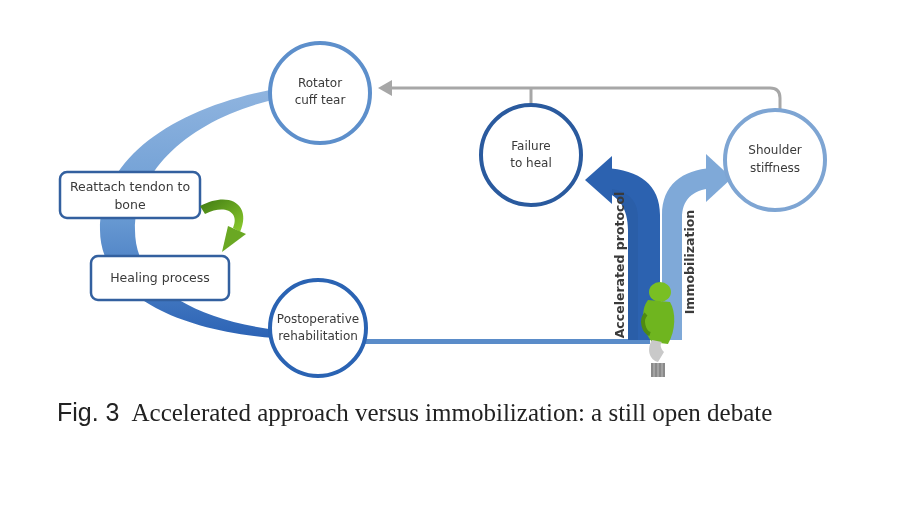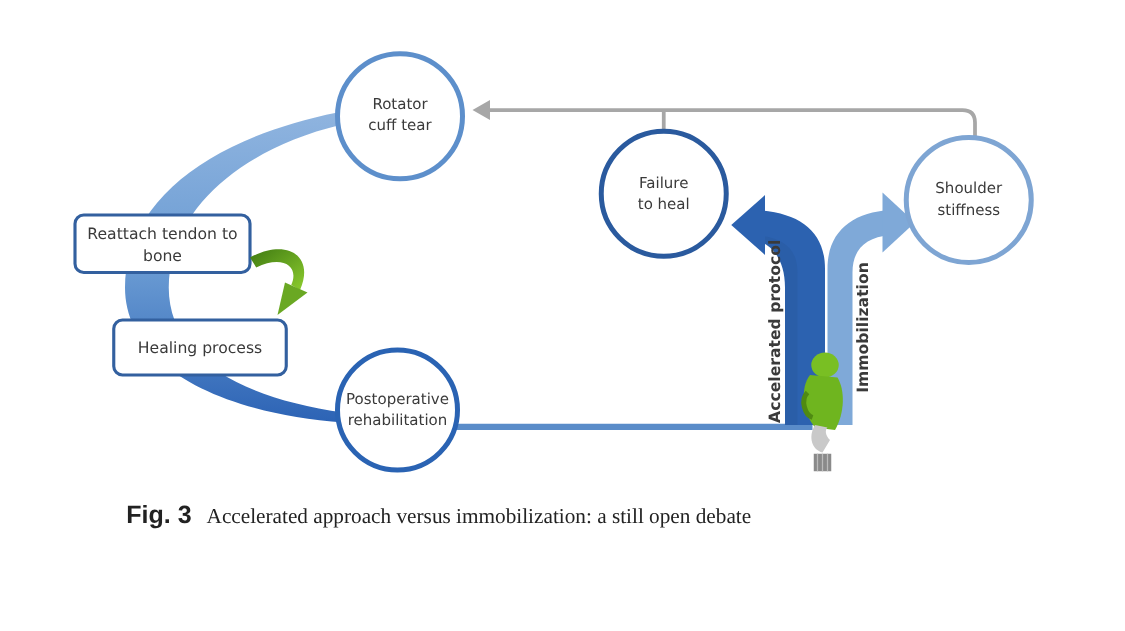--- a/index.html
+++ b/index.html
@@ -2,22 +2,22 @@
 <html><head>
 <meta charset="utf-8">
 <style>
   html, body { margin: 0; padding: 0; background: #ffffff; }
   body { width: 900px; height: 505px; position: relative; overflow: hidden; font-family: "Liberation Sans", sans-serif; }
   svg.diagram { position: absolute; left: 0; top: 0; }
   .node-text { font-family: "DejaVu Sans", sans-serif; font-size: 12px; fill: #3a3a3a; }
   .box-text { font-family: "DejaVu Sans", sans-serif; font-size: 12.5px; fill: #3a3a3a; }
   .vert-text { font-family: "DejaVu Sans", sans-serif; font-size: 12.5px; font-weight: bold; fill: #3a3a3a; }
   .caption { position: absolute; left: 57px; top: 398px; font-size: 22px; color: #222; white-space: nowrap; }
-  .caption .fig { font-family: "Liberation Sans", sans-serif; font-weight: bold; font-size: 20px; margin-right: 12px; margin-left: 44px; }
-  .caption .desc { font-family: "Liberation Serif", serif; font-size: 17px; }
+  .caption .fig { font-family: "Liberation Sans", sans-serif; font-weight: normal; font-size: 25px; margin-right: 12px; }
+  .caption .desc { font-family: "Liberation Serif", serif; font-size: 25px; }
 </style>
 </head>
 <body>
 
 <svg class="diagram" width="900" height="505" viewBox="0 0 900 505">
   <defs>
     <linearGradient id="arcGrad" x1="0" y1="0" x2="0" y2="1">
       <stop offset="0" stop-color="#8fb4df"></stop>
       <stop offset="0.5" stop-color="#6a9bd3"></stop>
       <stop offset="1" stop-color="#2c63b5"></stop>

